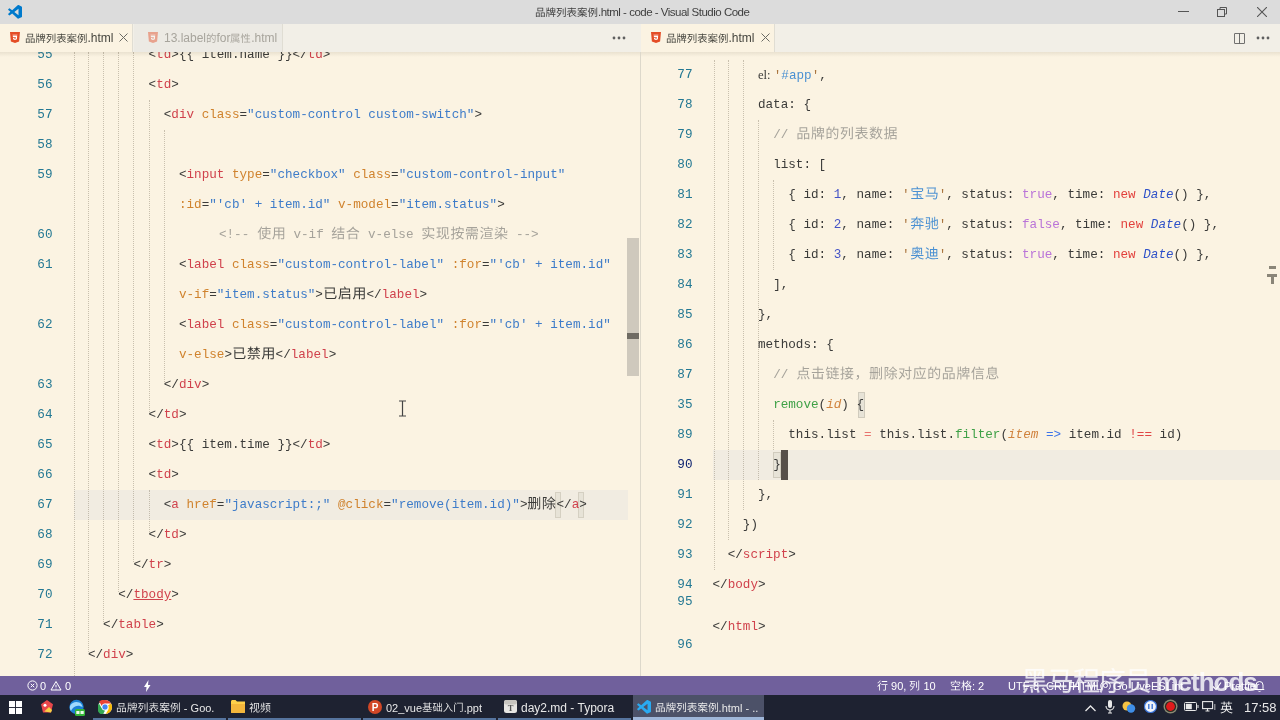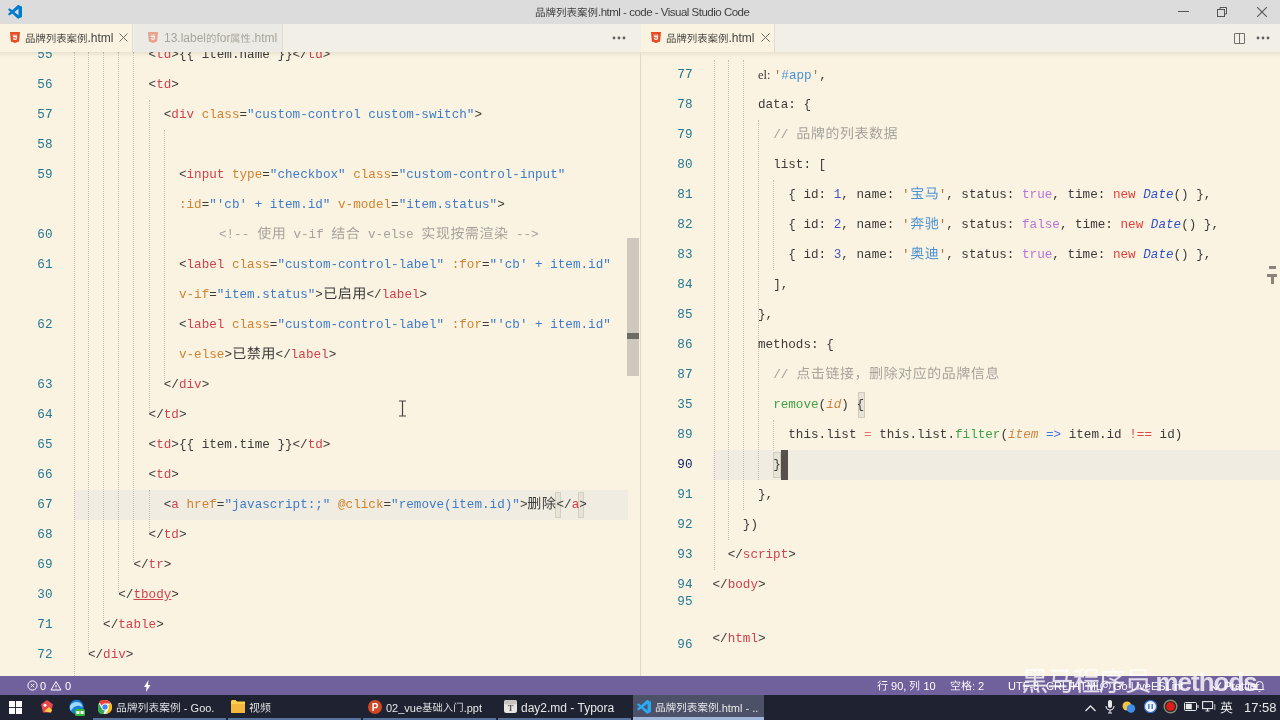--- a/index.html
+++ b/index.html
@@ -222,21 +222,21 @@
     <div class="cl" style="top:408.0px;left:148.60px"><span style="color:#3b3b39;">&lt;</span><span style="color:#d0424c;">td</span><span style="color:#3b3b39;">&gt;</span></div>
     <div class="num" style="top:438.0px;width:52.5px">67</div>
     <div class="cl" style="top:438.0px;left:163.76px"><span style="color:#3b3b39;">&lt;</span><span style="color:#d0424c;">a</span><span style="color:#3b3b39;"> </span><span style="color:#d0832e;">href</span><span style="color:#3b3b39;">=</span><span style="color:#3e7cc9;">"javascript:;"</span><span style="color:#3b3b39;"> </span><span style="color:#d0832e;">@click</span><span style="color:#3b3b39;">=</span><span style="color:#3e7cc9;">"remove(item.id)"</span><span style="color:#3b3b39;">&gt;</span><span style="color:#3b3b39;"><svg class="cj" style="width:29.10px;height:16.56px;vertical-align:-3.20px" viewBox="0 0 29.10 16.56" fill="#3b3b39">
           <use href="#g5220" transform="translate(0.28,13.32) scale(0.01400,-0.01400)"></use>
           <use href="#g9664" transform="translate(14.83,13.32) scale(0.01400,-0.01400)"></use>
         </svg></span><span style="color:#3b3b39;">&lt;/</span><span style="color:#d0424c;">a</span><span style="color:#3b3b39;">&gt;</span></div>
     <div class="num" style="top:468.0px;width:52.5px">68</div>
     <div class="cl" style="top:468.0px;left:148.60px"><span style="color:#3b3b39;">&lt;/</span><span style="color:#d0424c;">td</span><span style="color:#3b3b39;">&gt;</span></div>
     <div class="num" style="top:498.0px;width:52.5px">69</div>
     <div class="cl" style="top:498.0px;left:133.44px"><span style="color:#3b3b39;">&lt;/</span><span style="color:#d0424c;">tr</span><span style="color:#3b3b39;">&gt;</span></div>
-    <div class="num" style="top:528.0px;width:52.5px">30</div>
+    <div class="num" style="top:528.0px;width:52.5px">70</div>
     <div class="cl" style="top:528.0px;left:118.28px"><span style="color:#3b3b39;">&lt;/</span><span style="color:#d0424c;text-decoration:underline;">tbody</span><span style="color:#3b3b39;">&gt;</span></div>
     <div class="num" style="top:558.0px;width:52.5px">71</div>
     <div class="cl" style="top:558.0px;left:103.12px"><span style="color:#3b3b39;">&lt;/</span><span style="color:#d0424c;">table</span><span style="color:#3b3b39;">&gt;</span></div>
     <div class="num" style="top:588.0px;width:52.5px">72</div>
     <div class="cl" style="top:588.0px;left:87.96px"><span style="color:#3b3b39;">&lt;/</span><span style="color:#d0424c;">div</span><span style="color:#3b3b39;">&gt;</span></div>
     <div class="abs" style="left:627px;top:186px;width:12px;height:138px;background:#cfc9bd"></div>
     <div class="abs" style="left:627px;top:281px;width:12px;height:6px;background:#6f6b63"></div>
     <svg class="abs" style="left:398px;top:348px" width="9" height="17" viewBox="0 0 9 17" stroke="#444" stroke-width="1.2" fill="none">
       <path d="M1 1h7M1 16h7M4.5 1v15"></path>
     </svg>
@@ -315,21 +315,21 @@
     <div class="num" style="top:428.0px;width:52.5px">91</div>
     <div class="cl" style="top:428.0px;left:117.98px"><span style="color:#3b3b39;">},</span></div>
     <div class="num" style="top:458.0px;width:52.5px">92</div>
     <div class="cl" style="top:458.0px;left:102.82px"><span style="color:#3b3b39;">})</span></div>
     <div class="num" style="top:488.0px;width:52.5px">93</div>
     <div class="cl" style="top:488.0px;left:87.66px"><span style="color:#3b3b39;">&lt;/</span><span style="color:#d0424c;">script</span><span style="color:#3b3b39;">&gt;</span></div>
     <div class="num" style="top:518.0px;width:52.5px">94</div>
     <div class="cl" style="top:518.0px;left:72.50px"><span style="color:#3b3b39;">&lt;/</span><span style="color:#d0424c;">body</span><span style="color:#3b3b39;">&gt;</span></div>
     <div class="num" style="top:535px;width:52.5px">95</div>
     <div class="num" style="top:578.0px;width:52.5px">96</div>
-    <div class="cl" style="top:572px;left:72.50px"><span style="color:#3b3b39;">&lt;/</span><span style="color:#d0424c;">html</span><span style="color:#3b3b39;">&gt;</span></div>
+    <div class="cl" style="top:560px;left:72.50px"><span style="color:#3b3b39;">&lt;/</span><span style="color:#d0424c;">html</span><span style="color:#3b3b39;">&gt;</span></div>
     <div class="abs" style="left:140.7px;top:398px;width:7px;height:30px;background:#57504a"></div>
     <div class="abs" style="left:0;top:0;width:640px;height:5px;background:linear-gradient(rgba(80,70,50,.10),rgba(80,70,50,0))"></div>
     <div class="abs" style="left:629px;top:214px;width:7px;height:3px;background:#8a8578"></div>
     <div class="abs" style="left:627px;top:222px;width:10px;height:3px;background:#8a8578"></div>
     <div class="abs" style="left:631px;top:225px;width:3px;height:7px;background:#8a8578"></div>
   </div>
 <div class="abs" style="left:640px;top:52px;width:1px;height:624px;background:#ddd8cb"></div>
 <div id="statusbar">
     <svg class="abs" style="left:27px;top:4px" width="60" height="12" viewBox="0 0 60 12" fill="none" stroke="#fff">
       <circle cx="5.5" cy="5.5" r="4.6" stroke-width="1"></circle>

